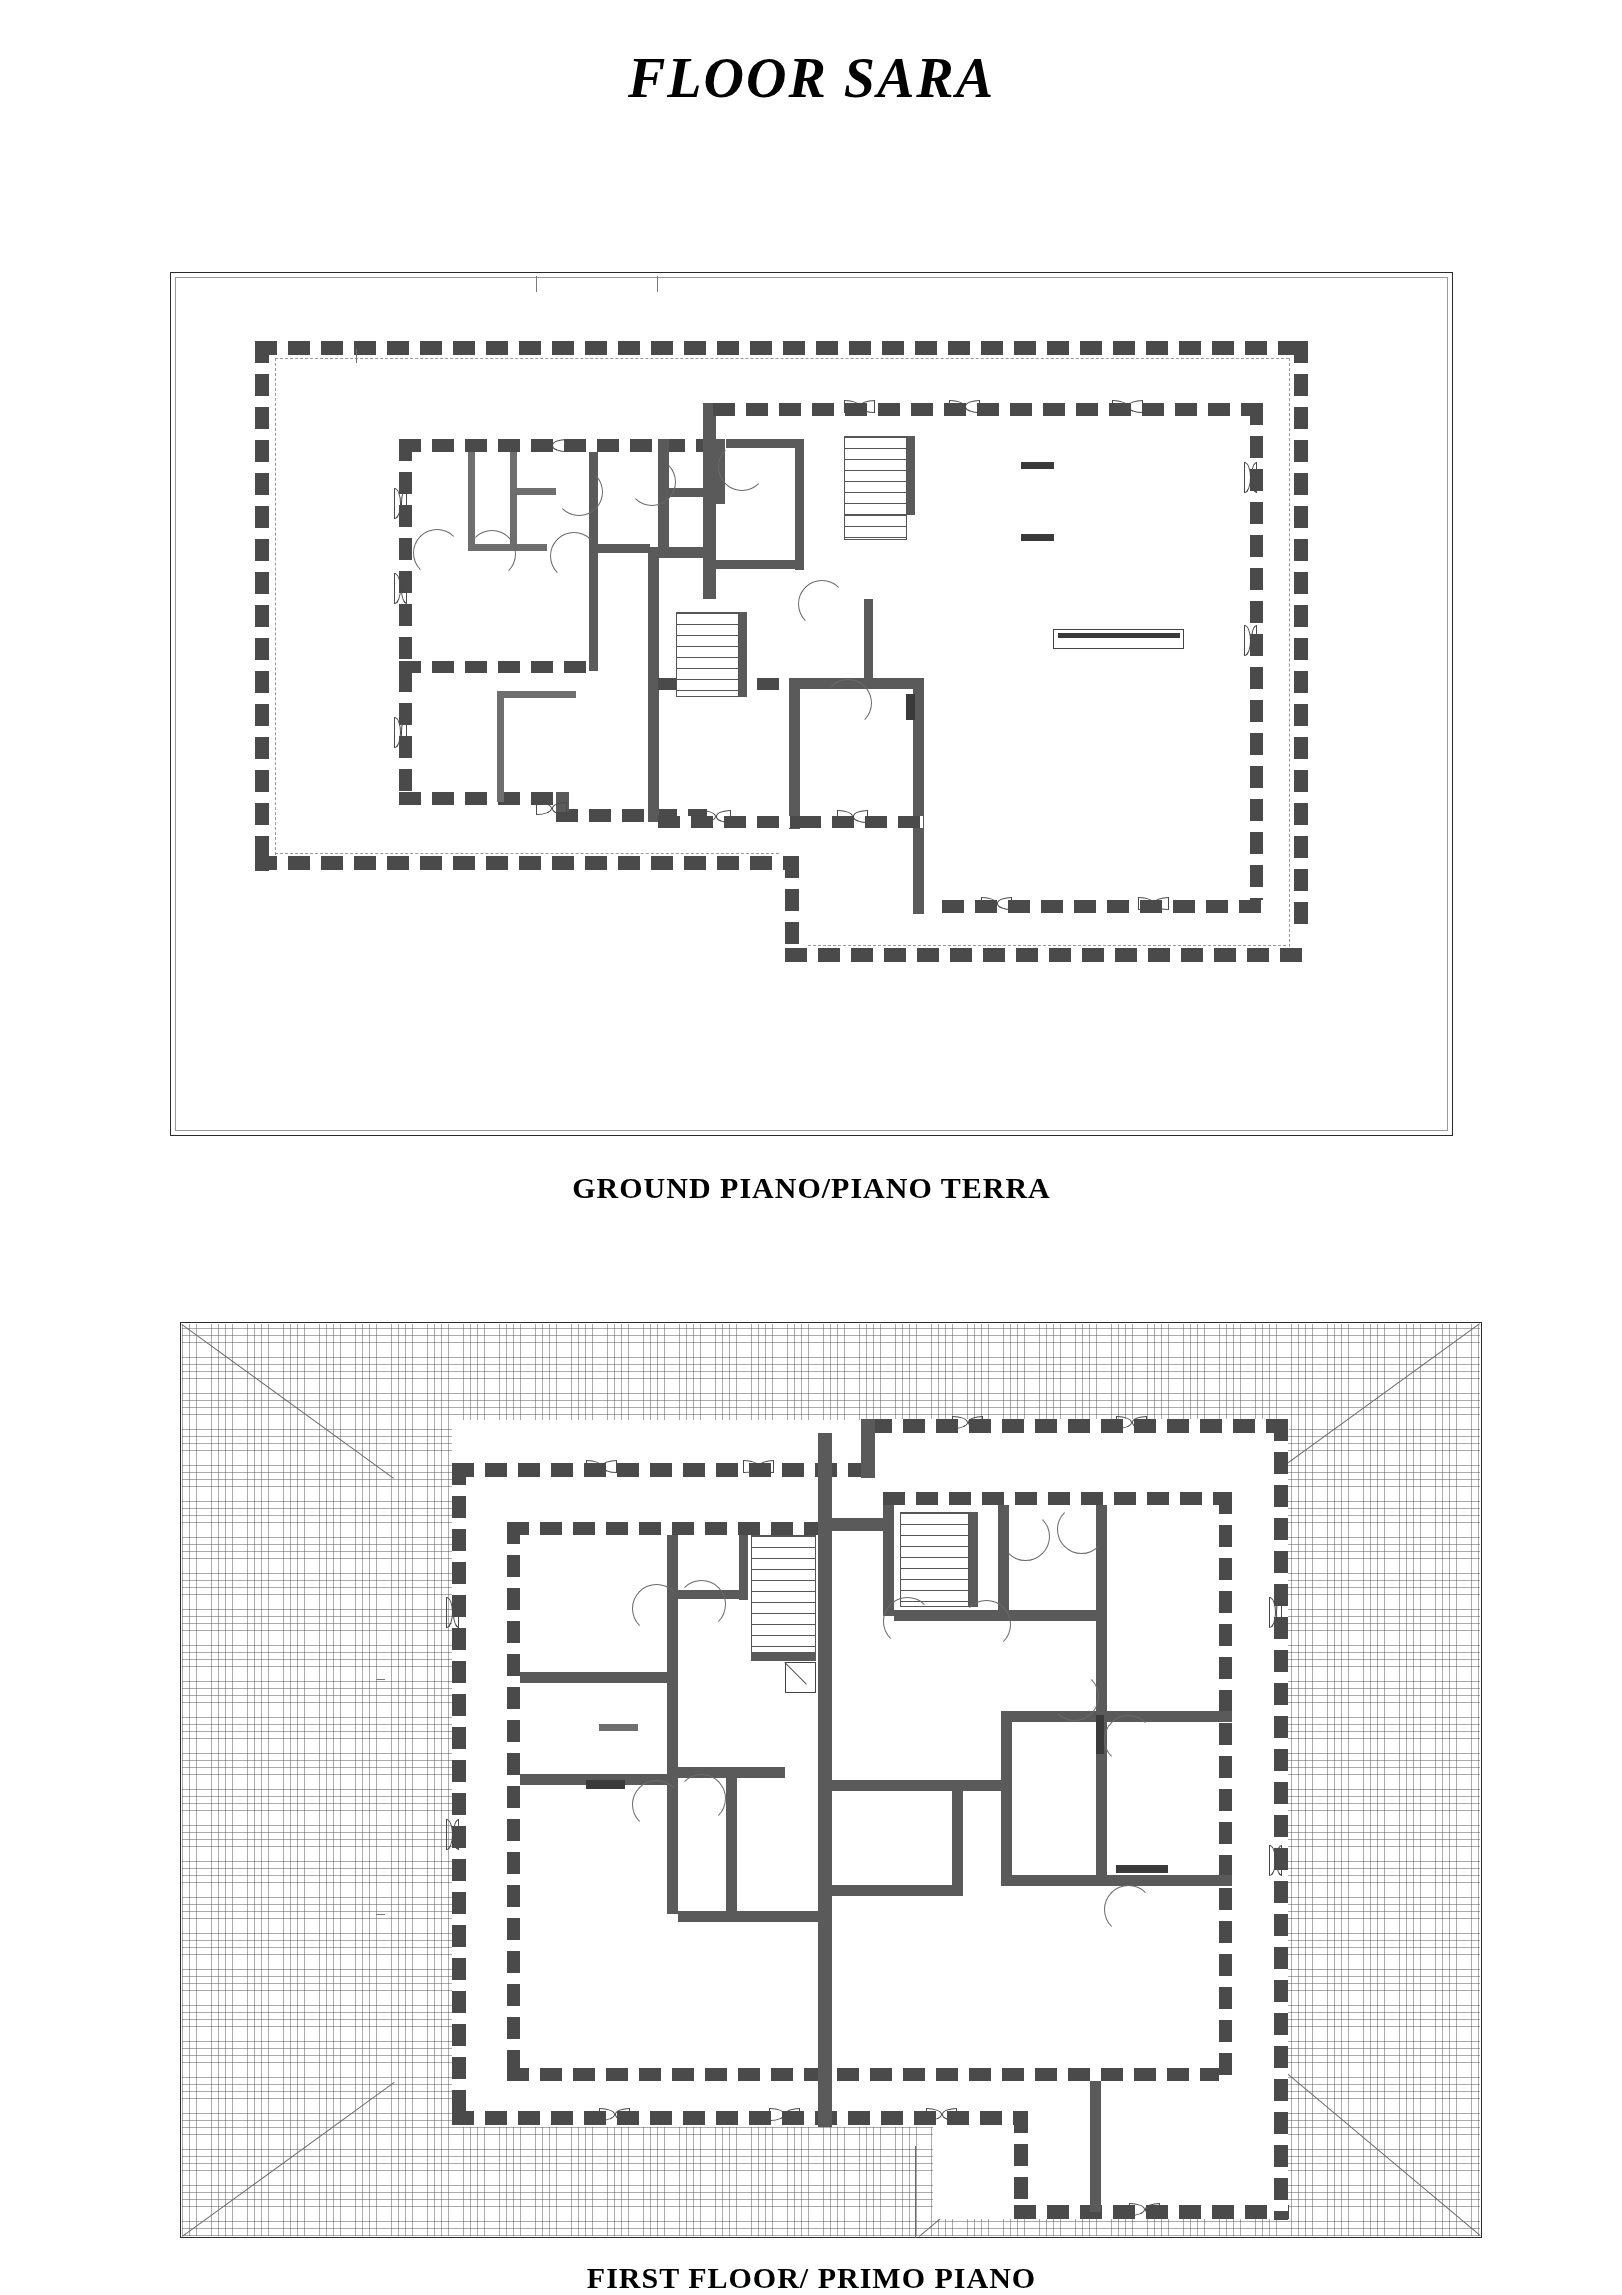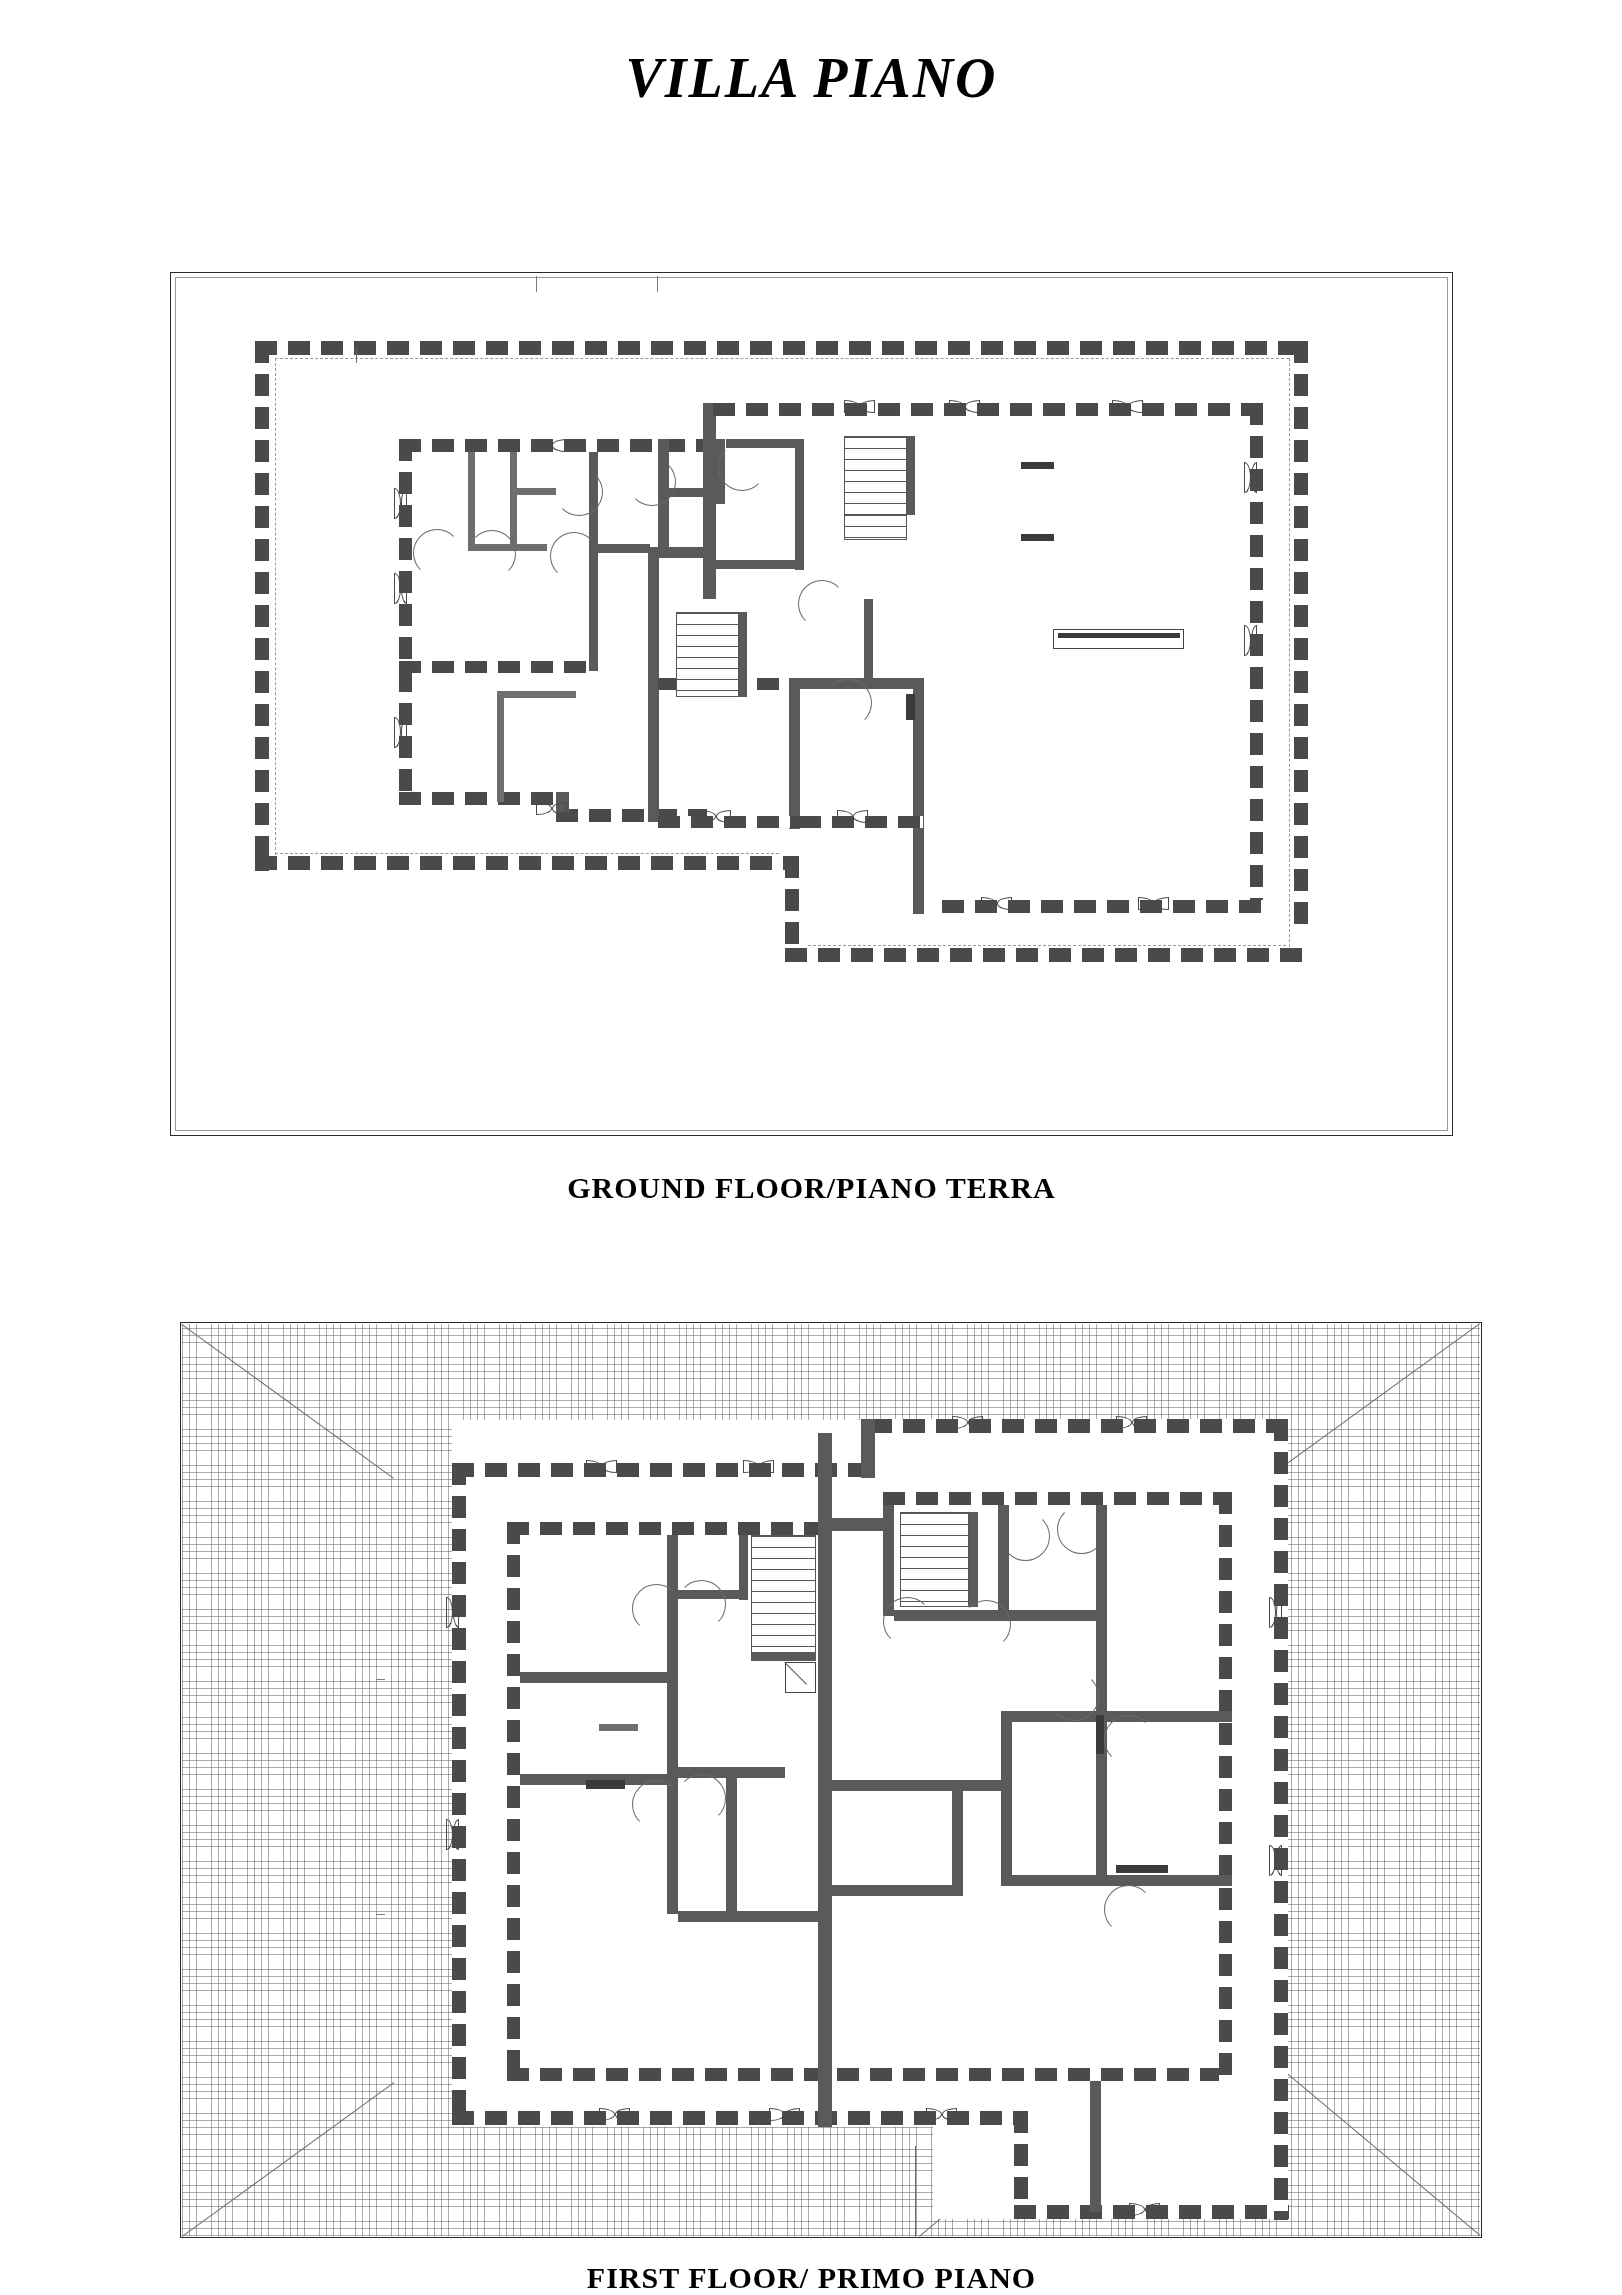--- a/index.html
+++ b/index.html
@@ -163,21 +163,21 @@
     transform-origin: 0 0;
   }
   .white-fill {
     position: absolute;
     background: #ffffff;
   }
 </style>
 </head>
 <body>
 
-<div class="doc-title">VILLA PIANO</div>
+<div class="doc-title">FLOOR SARA</div>
 
 <div class="plan-block" id="ground-block">
   <div class="plan-frame inner-line"></div>
 
   <div class="canvas">
 
     <div class="wi" style="left:366px;top:3.9px;width:0.7px;height:15.7px;background:#7a7a7a;"></div>
     <div class="wi" style="left:487px;top:3.9px;width:0.7px;height:15.7px;background:#7a7a7a;"></div>
 
     <div class="hatch" style="left:85px;top:69px;width:1054px;height:14.4px;"></div>
@@ -310,21 +310,21 @@
     <div class="win-sym" style="left:366px;top:530px;width:31px;height:13px;"></div>
     <div class="win-sym" style="left:530px;top:538px;width:31px;height:13px;"></div>
     <div class="win-sym" style="left:667px;top:538px;width:31px;height:13px;"></div>
     <div class="win-sym" style="left:224px;top:216px;width:13px;height:31px;"></div>
     <div class="win-sym" style="left:224px;top:301px;width:13px;height:31px;"></div>
     <div class="win-sym" style="left:224px;top:445px;width:13px;height:31px;"></div>
 
   </div>
 </div>
 
-<div class="plan-caption" id="ground-caption">GROUND FLOOR/PIANO TERRA</div>
+<div class="plan-caption" id="ground-caption">GROUND PIANO/PIANO TERRA</div>
 
 <div class="plan-block" id="first-block">
   <div class="plan-frame"></div>
 
   <div class="canvas">
 
     <div class="roof" style="left:2px;top:2px;width:1298px;height:912px;"></div>
 
     <div class="roof-hip" style="left:2px;top:2px;width:262px;transform:rotate(36deg);"></div>
     <div class="roof-hip" style="left:1300px;top:2px;width:262px;transform:rotate(144deg);"></div>

